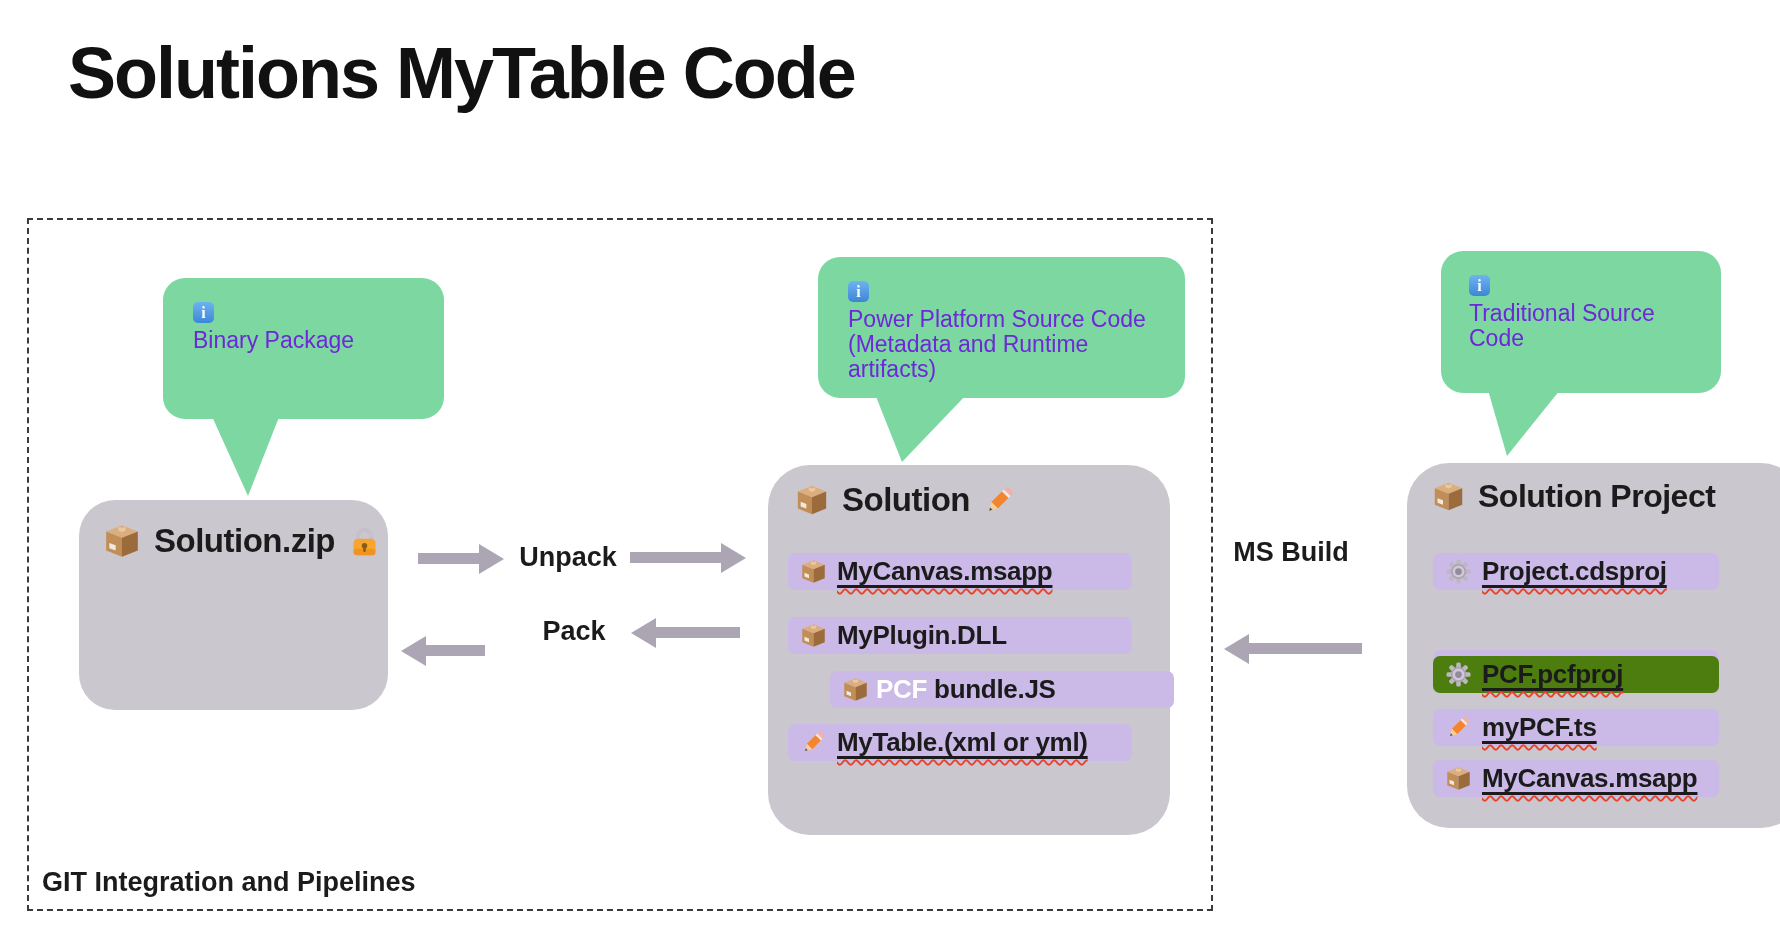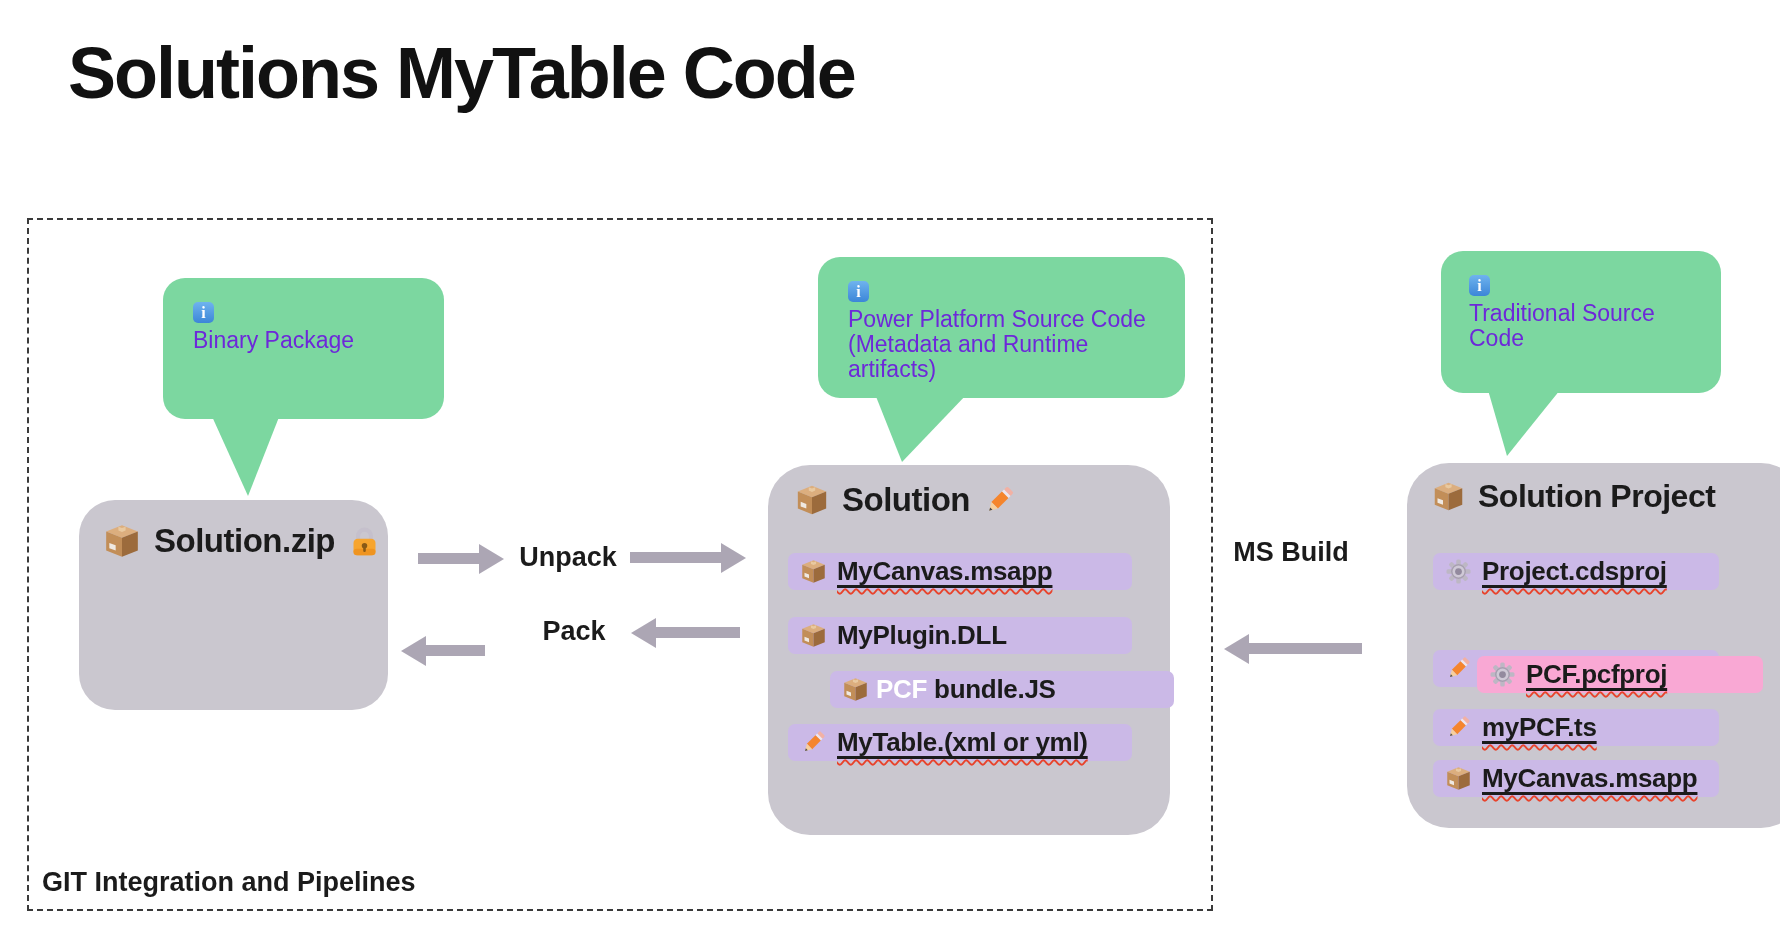--- a/index.html
+++ b/index.html
@@ -23,21 +23,21 @@
   .tail{position:absolute;}
 
   
   .gbox{background:#cac7cf;border-radius:42px;box-sizing:border-box;}
   .gbox .hdr{display:flex;align-items:center;gap:13px;font-size:33px;font-weight:700;letter-spacing:-0.5px;}
 
   
   .pill{position:absolute;height:37px;border-radius:7px;background:#cbb9e7;
         display:flex;align-items:center;gap:10px;padding-left:12px;box-sizing:border-box;
         font-size:26px;font-weight:700;letter-spacing:-0.3px;}
-  .pill.hl{background:#f9a8d4;margin-left:44px;}
+  .pill.hl{background:#4d7c0f;}
   .u{text-decoration:underline;text-decoration-thickness:2.5px;text-underline-offset:5px;}
   .sq{text-decoration:underline wavy #e8432c;text-decoration-thickness:2px;text-underline-offset:8px;}
   .wht{color:#fff;}
 
   
   .arrow{position:absolute;height:11px;background:#aca6b4;}
   .arrow.right::after{content:"";position:absolute;right:-25px;top:-9.5px;
      border-left:25px solid #aca6b4;border-top:15px solid transparent;border-bottom:15px solid transparent;}
   .arrow.left::after{content:"";position:absolute;left:-25px;top:-9.5px;
      border-right:25px solid #aca6b4;border-top:15px solid transparent;border-bottom:15px solid transparent;}

